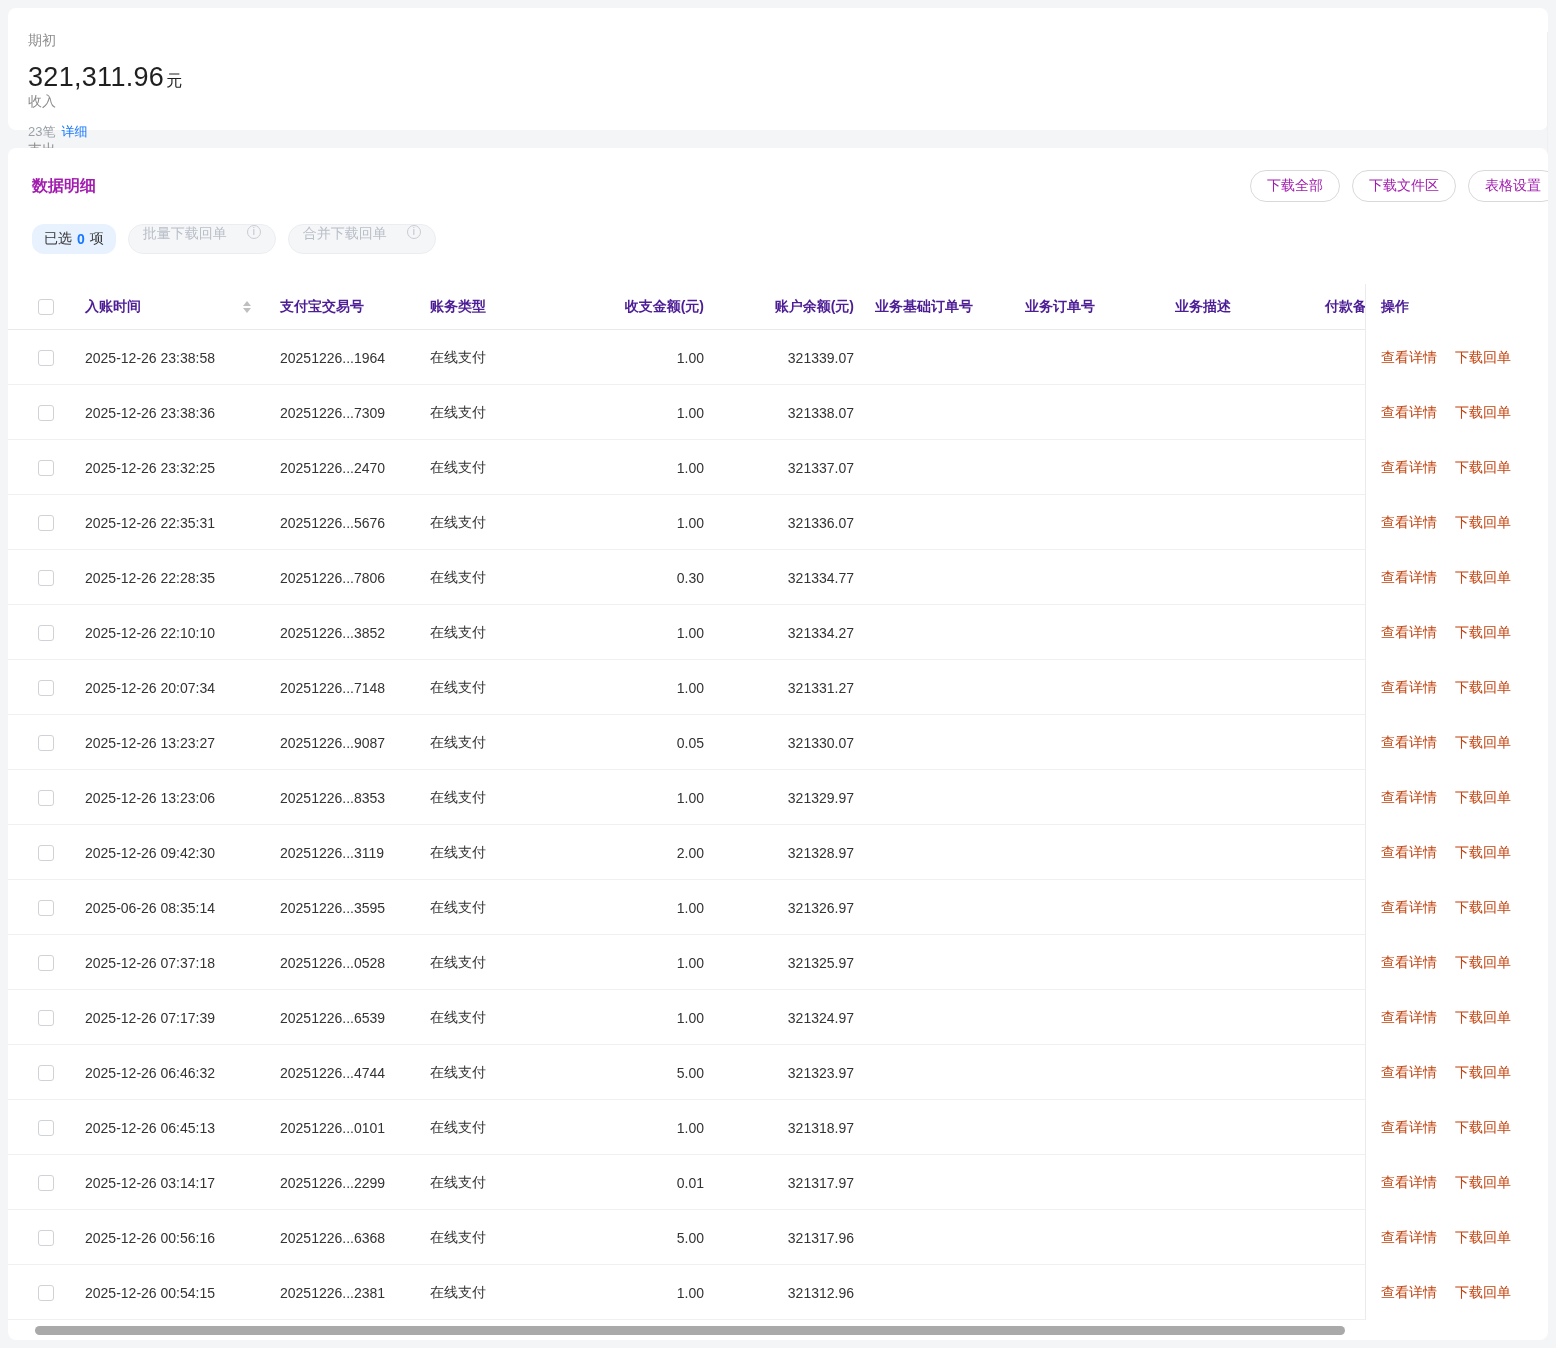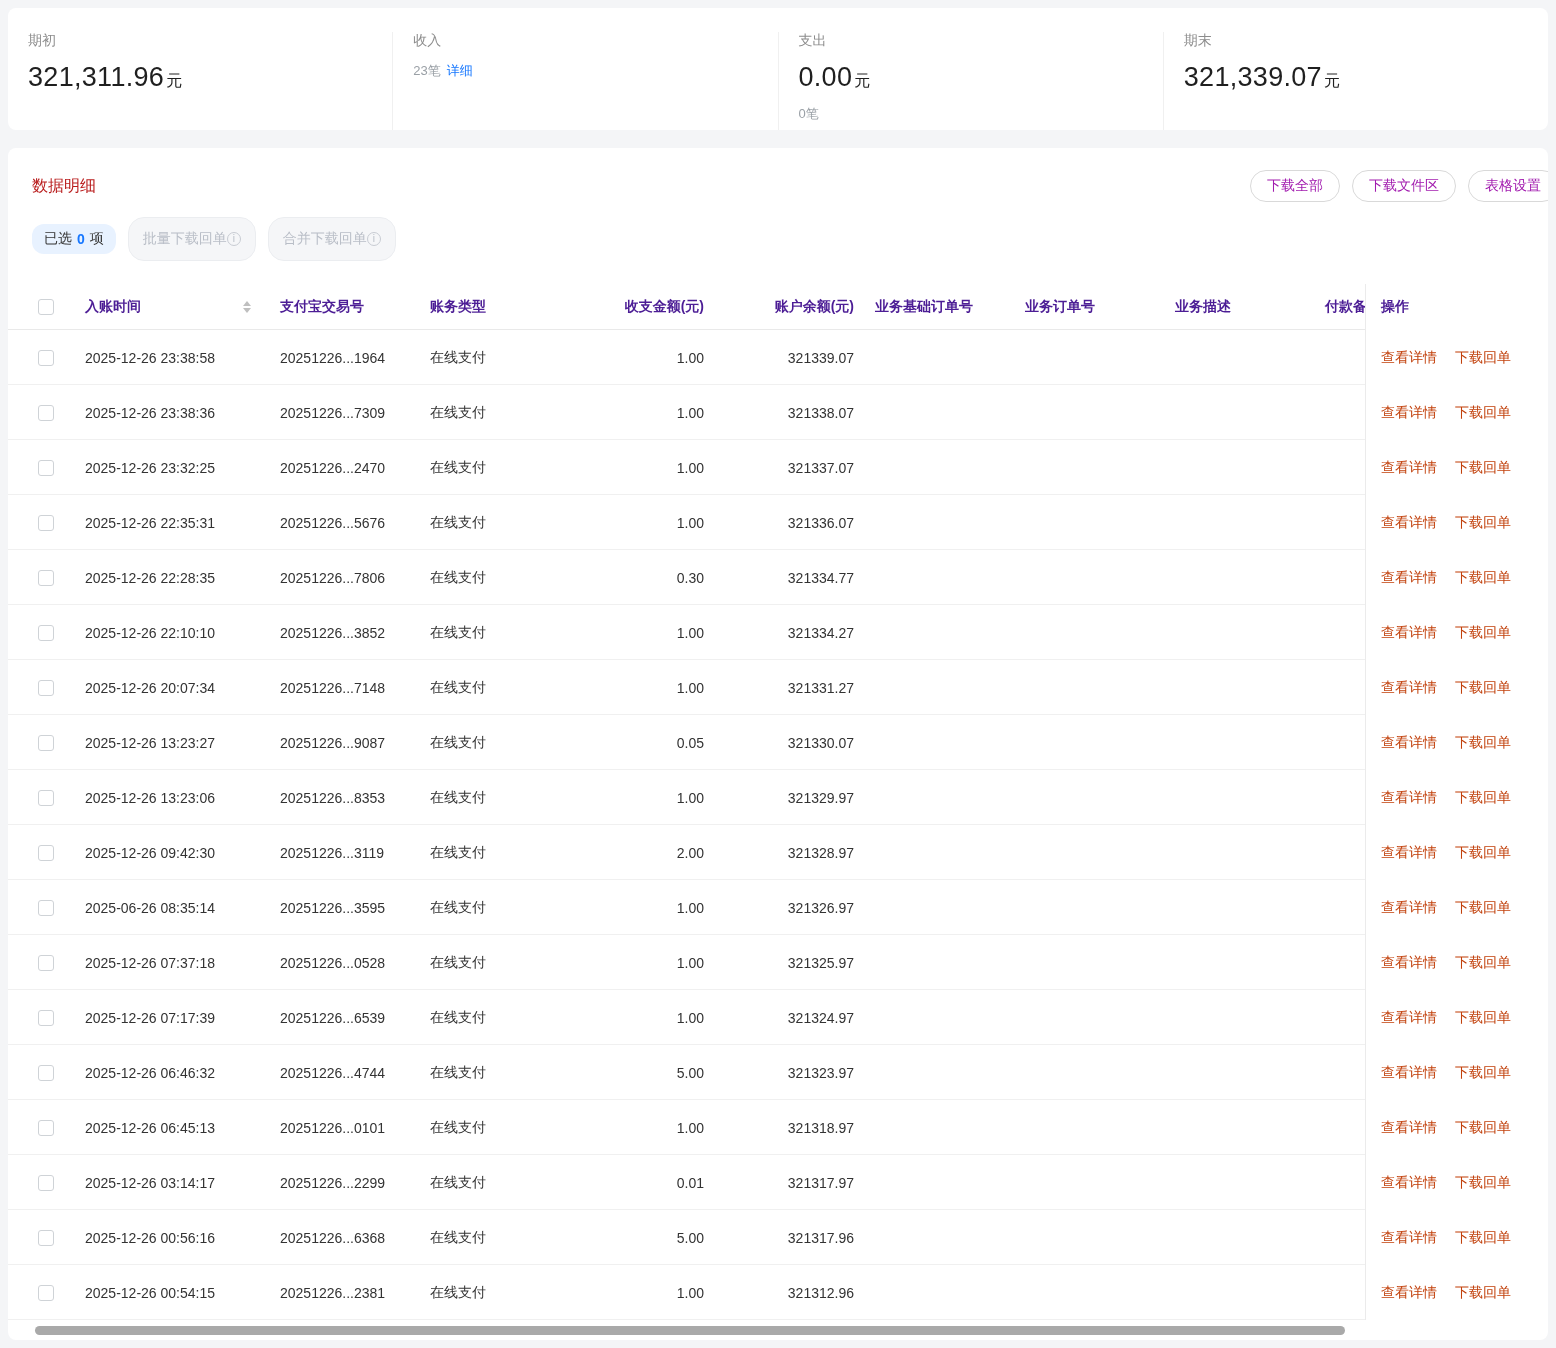--- a/index.html
+++ b/index.html
@@ -2,43 +2,43 @@
 <html><head>
 <meta charset="utf-8">
 <style>
   * { margin:0; padding:0; box-sizing:border-box; }
   html,body { width:1556px; height:1348px; overflow:hidden; background:#f4f5f7;
     font-family:"Liberation Sans","DejaVu Sans",sans-serif; color:#333; }
   .page { padding:8px; }
   .card { background:#fff; border-radius:8px; }
 
   
-  .summary { display:flex; height:122px; padding:24px 0 0; margin-bottom:18px; }
+  .summary { display:flex; height:122px; padding:24px 0 0; margin-bottom:18px;flex-direction:column; }
   .sum-col { flex:1; padding:0 20px; border-right:1px solid #f0f0f0; }
   .sum-col:last-child { border-right:none; }
   .sum-label { font-size:14px; color:#8c8c8c; margin-bottom:12px; }
   .sum-value { font-size:27px; color:#1f1f1f; font-weight:500; letter-spacing:.3px; }
   .sum-unit { font-size:16px; font-weight:400; margin-left:2px; }
   .sum-sub { margin-top:12px; font-size:13px; color:#9aa0a6; }
   .sum-link { color:#1677ff; margin-left:6px; cursor:pointer; }
 
   
   .main { padding-top:22px; position:relative; height:1192px; overflow:hidden; }
   .panel-head { display:flex; align-items:center; justify-content:space-between; padding:0 24px; height:32px; }
-  .panel-title { font-size:16px; font-weight:400; color:#b91c1c; }
+  .panel-title { font-size:16px; font-weight:700; color:#a21caf; }
   .head-btns { display:flex; gap:12px; margin-right:-34px; }
   .btn { height:32px; padding:0 16px; border:1px solid #d9d9d9; border-radius:16px; background:#fff;
     font-size:14px; color:#a21caf; display:inline-flex; align-items:center; cursor:pointer; white-space:nowrap; }
 
   .toolbar { display:flex; align-items:center; gap:12px; padding:0 24px; margin-top:22px; height:30px; }
   .chip { background:#e8f2ff; border-radius:12px; height:30px; display:inline-flex; align-items:center;
     padding:0 12px; font-size:14px; color:#333; gap:5px; }
   .chip b { color:#1677ff; font-weight:700; }
-  .pill { background:#f5f6f8; border:1px solid #ebedf0; border-radius:16px; height:44px;
-    display:inline-flex; align-items:center; padding:0 14px; gap:0; font-size:14px; color:#b9bec7; cursor:not-allowed; }
+  .pill { background:#f5f6f8; border:1px solid #ebedf0; border-radius:16px; height:30px;
+    display:inline-flex; align-items:flex-start; padding:0 14px; gap:20px; font-size:14px; color:#b9bec7; cursor:not-allowed; }
   .info { width:14px; height:14px; border:1px solid #c8ccd3; border-radius:50%; font-size:10px; line-height:1;
     display:inline-flex; align-items:center; justify-content:center; color:#b9bec7; }
 
   
   .table { margin-top:30px; position:relative; }
   .tr { display:flex; align-items:center; height:55px; position:relative; font-size:14px; }
   .tr::after { content:""; position:absolute; left:0; bottom:0; width:1357px; height:1px; background:#f0f0f0; }
   .th { height:46px; font-weight:700; color:#4c1d95; }
   .th::after { background:#e9e9e9; }
   .c-cb  { width:62px;  padding-left:30px; display:flex; align-items:center; }

